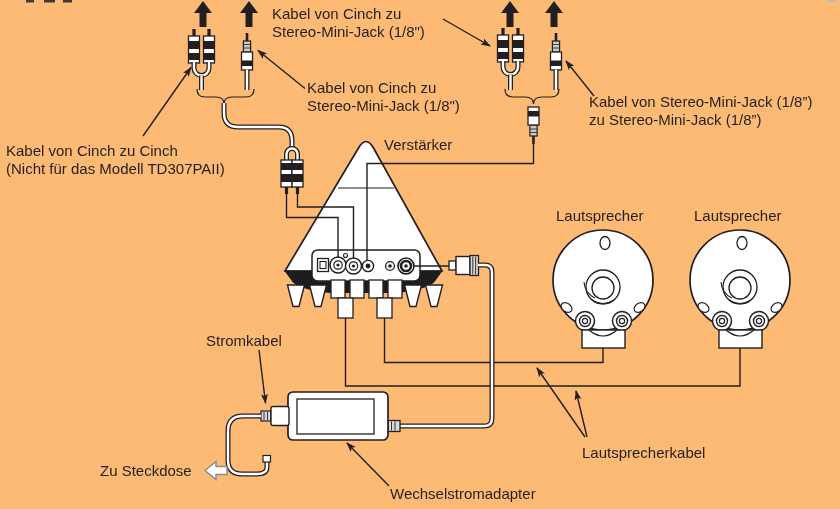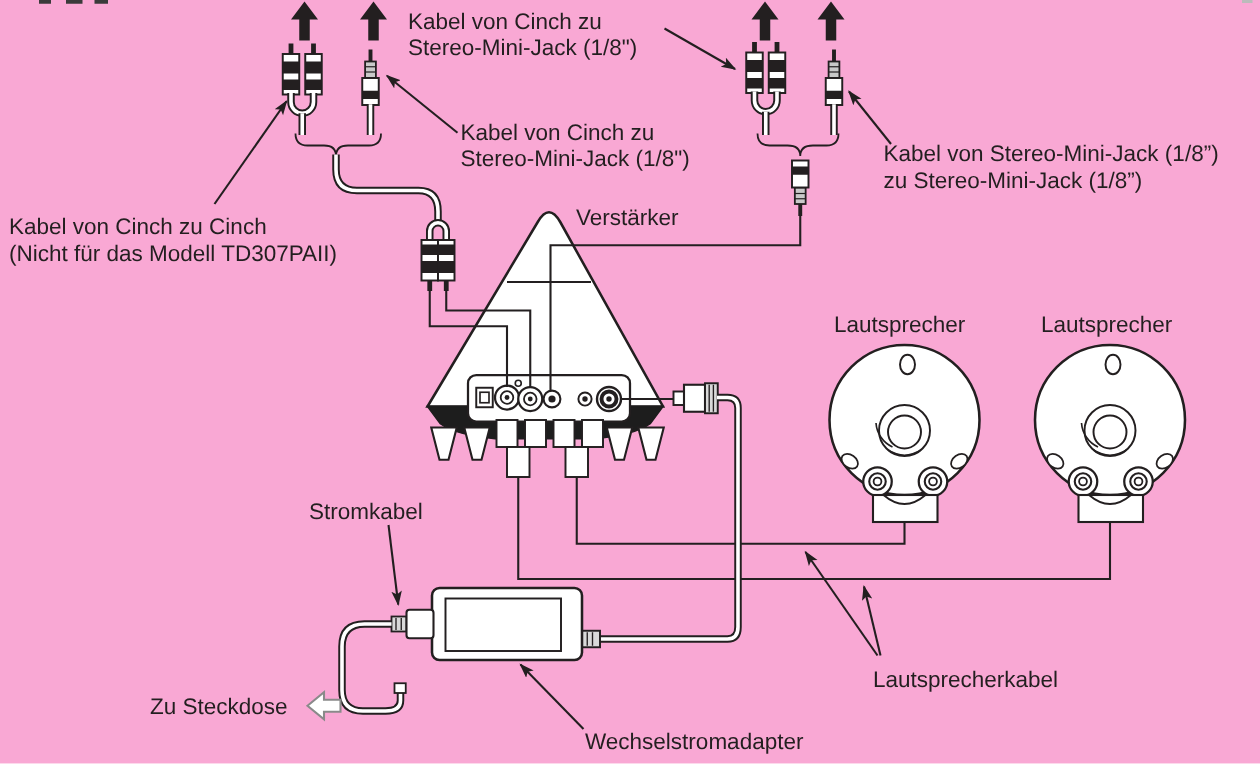--- a/index.html
+++ b/index.html
@@ -1,16 +1,16 @@
 <!DOCTYPE html>
 <html><head>
 <meta charset="utf-8">
 <style>
   html,body{margin:0;padding:0;background:#fff;}
-  .stage{position:relative;width:840px;height:509px;background:#f9a8d4;overflow:hidden;
+  .stage{position:relative;width:840px;height:509px;background:#fdba74;overflow:hidden;
          font-family:"Liberation Sans", sans-serif;}
   svg{position:absolute;left:0;top:0;}
   .lbl{font:15px "Liberation Sans", sans-serif;fill:#231f20;}
   .ln{stroke:#231f20;stroke-width:1.4;fill:none;}
   .thin{stroke:#231f20;stroke-width:1.2;fill:none;}
   .co{fill:none;stroke:#231f20;stroke-width:5;}
   .ci{fill:none;stroke:#ffffff;stroke-width:2.4;}
   .outl{stroke:#231f20;fill:#ffffff;}
 </style>
 </head>

